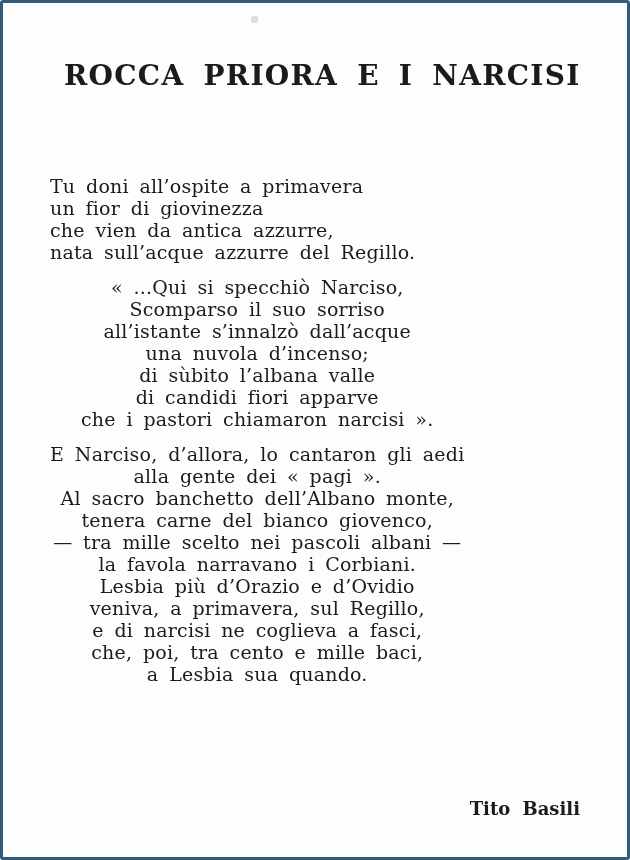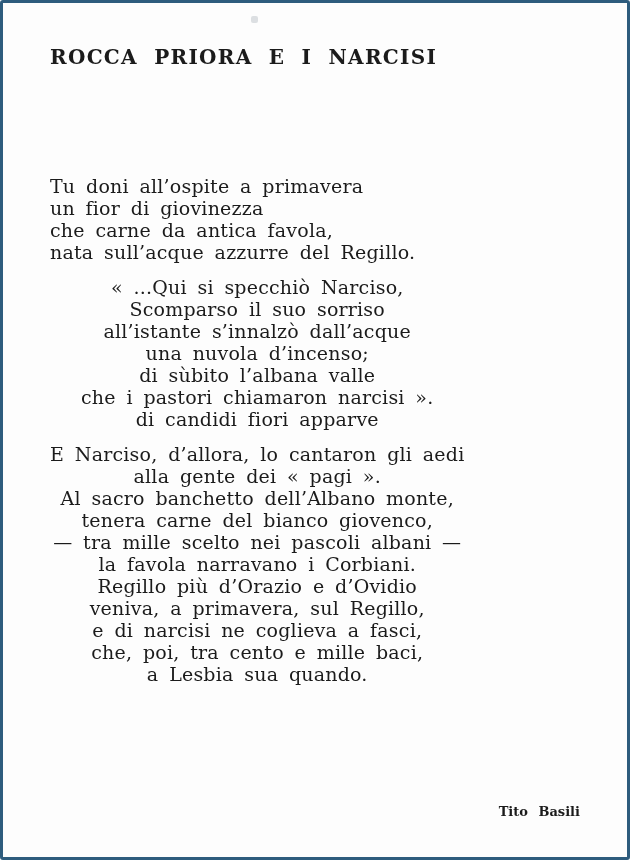--- a/index.html
+++ b/index.html
@@ -30,22 +30,22 @@
     top: 13px;
     width: 7px;
     height: 7px;
     background: #dcdfe2;
     border-radius: 2px;
   }
   .title {
     position: absolute;
     left: 47px;
     top: 42px;
-    margin: 0;
-    font-size: 20px;
+    margin: 14px;
+    font-size: 28px;
     font-weight: 700;
     letter-spacing: 1.3px;
     word-spacing: 8px;
     white-space: nowrap;
   }
   .poem {
     position: absolute;
     left: 47px;
     top: 172px;
     font-size: 19px;
@@ -57,56 +57,56 @@
     margin-top: 13px;
     text-align: center;
   }
   .line {
     white-space: nowrap;
   }
   .author {
     position: absolute;
     right: 47px;
     bottom: 38px;
-    font-size: 13px;
+    font-size: 18px;
     font-weight: 600;
     word-spacing: 6px;
     white-space: nowrap;
   }
 </style>
 </head>
 <body>
 
 <div class="page">
   <div class="scan-speck"></div>
   <h1 class="title">ROCCA PRIORA E I NARCISI</h1>
   <div class="poem">
       <div class="stanza">
         <div class="line">Tu doni all’ospite a primavera</div>
         <div class="line">un fior di giovinezza</div>
-        <div class="line">che carne da antica favola,</div>
+        <div class="line">che vien da antica azzurre,</div>
         <div class="line">nata sull’acque azzurre del Regillo.</div>
       </div>
       <div class="stanza">
         <div class="line">« ...Qui si specchiò Narciso,</div>
         <div class="line">Scomparso il suo sorriso</div>
         <div class="line">all’istante s’innalzò dall’acque</div>
         <div class="line">una nuvola d’incenso;</div>
         <div class="line">di sùbito l’albana valle</div>
+        <div class="line">di candidi fiori apparve</div>
         <div class="line">che i pastori chiamaron narcisi ».</div>
-        <div class="line">di candidi fiori apparve</div>
       </div>
       <div class="stanza">
         <div class="line">E Narciso, d’allora, lo cantaron gli aedi</div>
         <div class="line">alla gente dei « pagi ».</div>
         <div class="line">Al sacro banchetto dell’Albano monte,</div>
         <div class="line">tenera carne del bianco giovenco,</div>
         <div class="line">— tra mille scelto nei pascoli albani —</div>
         <div class="line">la favola narravano i Corbiani.</div>
-        <div class="line">Regillo più d’Orazio e d’Ovidio</div>
+        <div class="line">Lesbia più d’Orazio e d’Ovidio</div>
         <div class="line">veniva, a primavera, sul Regillo,</div>
         <div class="line">e di narcisi ne coglieva a fasci,</div>
         <div class="line">che, poi, tra cento e mille baci,</div>
         <div class="line">a Lesbia sua quando.</div>
       </div>
     </div>
   <div class="author">Tito Basili</div>
 </div>
 
 </body></html>

